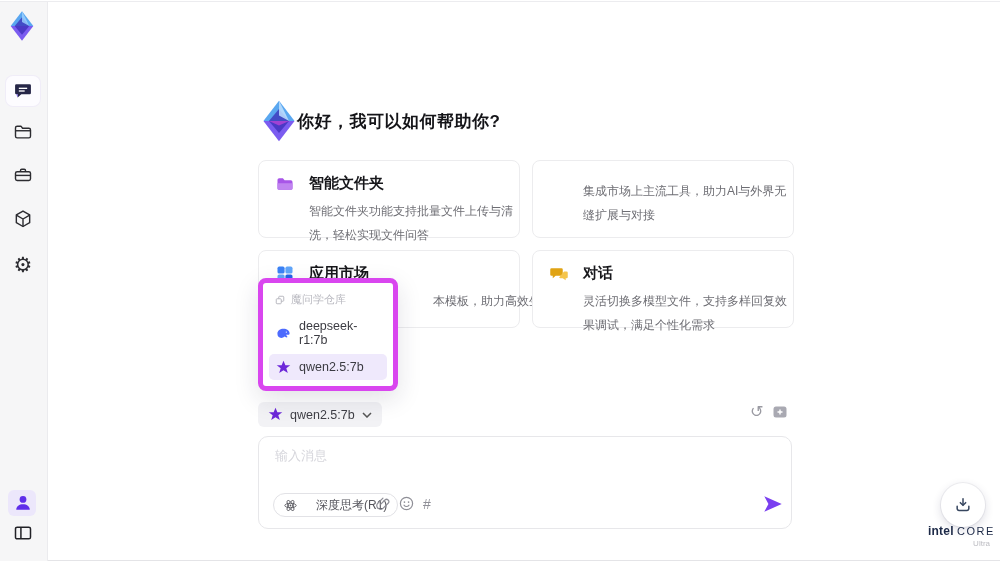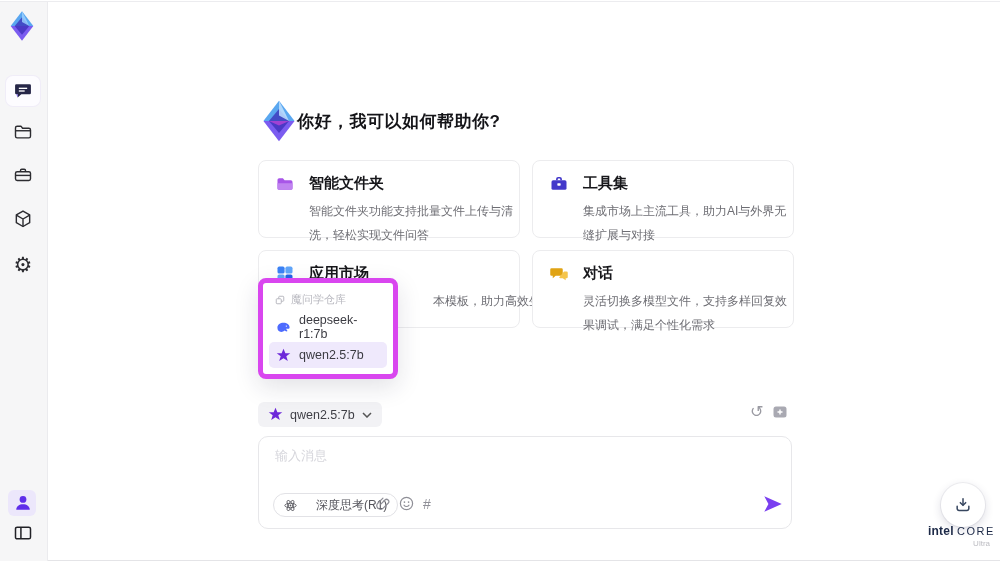--- a/index.html
+++ b/index.html
@@ -38,21 +38,21 @@
   .card-desc { margin:5px 0 0 34px; font-size:12px; color:#6e6e74; line-height:24px; width:212px; }
   .desc-offset { padding-left:124px; white-space:nowrap; width:auto; overflow:visible; }
 
   
   .dropdown { position:absolute; left:258px; top:278px; width:140px; background:#fff;
     border:5px solid #d946ef; border-radius:8px; padding:6px;
     box-shadow:0 8px 24px rgba(30,30,60,.13); z-index:5; }
   .dd-header { display:flex; align-items:center; gap:6px; padding:3px 6px 5px 6px;
     font-size:11px; color:#b9b9c0; }
   .dd-item { display:flex; align-items:center; gap:8px; height:26px; padding:0 7px;
-    border-radius:5px; font-size:12.5px; color:#3b3b42; cursor:pointer; margin-top:2px; }
+    border-radius:5px; font-size:12.5px; color:#3b3b42; cursor:pointer; margin-top:8px; }
   .dd-item.selected { background:#efe9fc; }
   .dd-item svg { width:15px; height:15px; flex:none; }
 
   
   .model-btn { position:absolute; left:258px; top:402px; height:25px; display:flex;
     align-items:center; gap:7px; padding:0 10px; background:#f2f2f5; border-radius:6px;
     font-size:12.5px; color:#3f3f46; cursor:pointer; }
   .model-btn svg.mi { width:15px; height:15px; }
 
   .top-tools { position:absolute; left:750px; top:404px; display:flex; gap:9px;
@@ -169,28 +169,20 @@
       <svg viewBox="0 0 24 24">
         <path d="M3 7a2 2 0 0 1 2-2h4.5l2 2.5H19a2 2 0 0 1 2 2V17a2 2 0 0 1-2 2H5a2 2 0 0 1-2-2z" fill="#a855e8"></path>
         <path d="M3 11h18v6a2 2 0 0 1-2 2H5a2 2 0 0 1-2-2z" fill="#c084f0"></path>
         </svg>
       <span class="card-title">智能文件夹</span>
     </div>
     <div class="card-desc">智能文件夹功能支持批量文件上传与清洗，轻松实现文件问答</div>
   </div>
 
   <div class="card card2">
-    <div class="card-head">
-      <svg viewBox="0 0 24 24">
-        <rect x="3" y="7.5" width="18" height="11.5" rx="2" fill="#4338ca"></rect>
-        <path d="M9.5 7.5V6a1.5 1.5 0 0 1 1.5-1.5h2A1.5 1.5 0 0 1 14.5 6v1.5" fill="none" stroke="#4338ca" stroke-width="2"></path>
-        <rect x="10" y="11" width="4" height="3" rx="0.8" fill="#fff"></rect>
-        </svg>
-      <span class="card-title">工具集</span>
-    </div>
     <div class="card-desc">集成市场上主流工具，助力AI与外界无缝扩展与对接</div>
   </div>
 
   <div class="card card3">
     <div class="card-head">
       <svg viewBox="0 0 24 24">
         <rect x="3" y="3" width="8.5" height="8.5" rx="2" fill="#3b82f6"></rect>
         <rect x="12.5" y="3" width="8.5" height="8.5" rx="2" fill="#60a5fa"></rect>
         <rect x="3" y="12.5" width="8.5" height="8.5" rx="2" fill="#60a5fa"></rect>
         <rect x="12.5" y="12.5" width="8.5" height="8.5" rx="2" fill="#2563eb"></rect>

